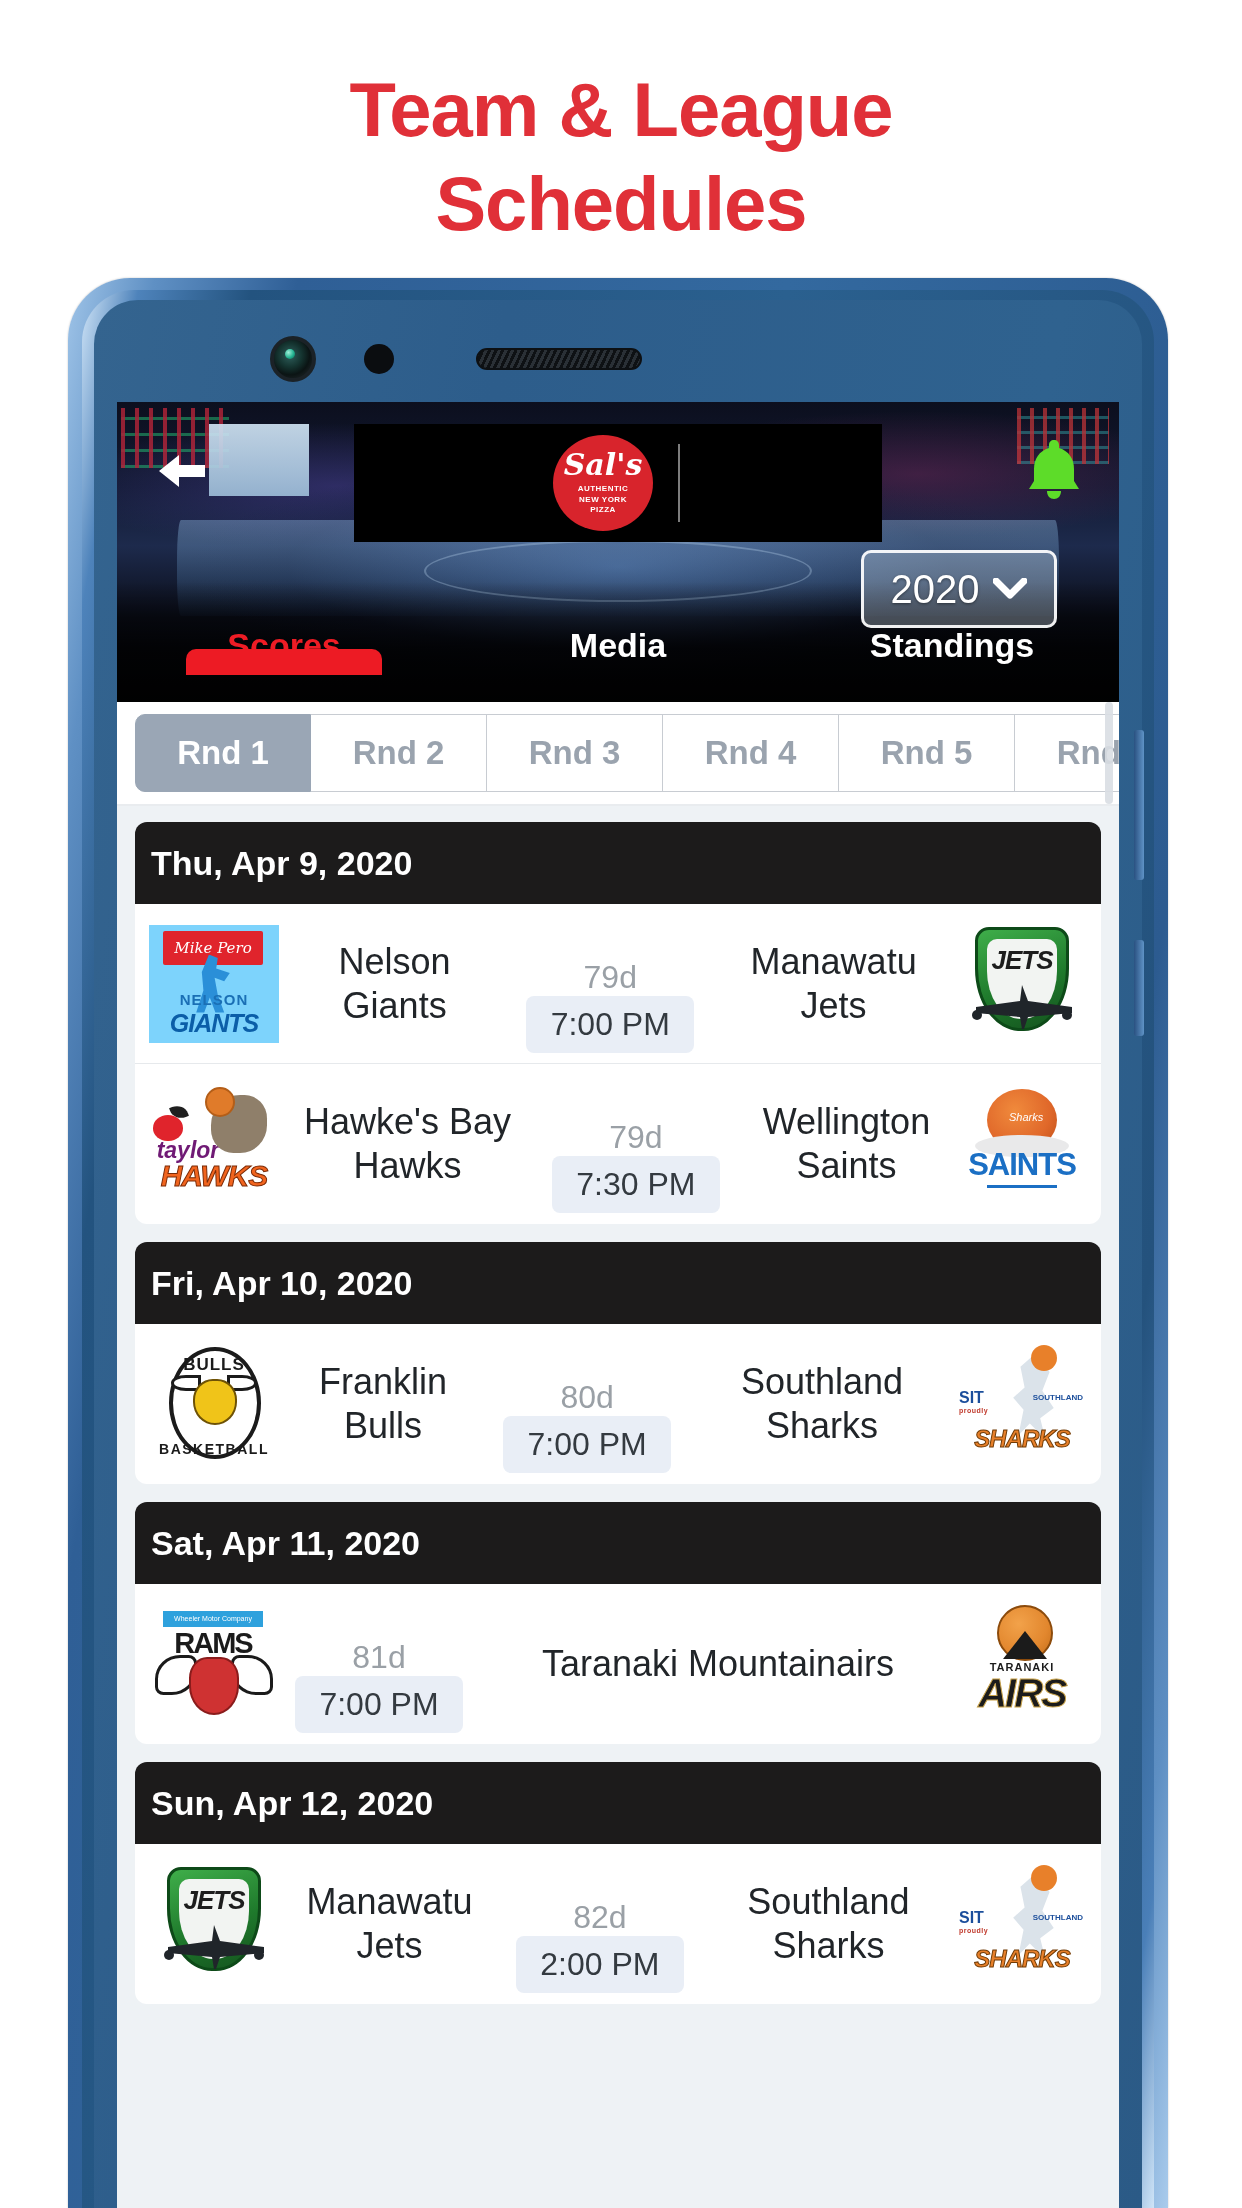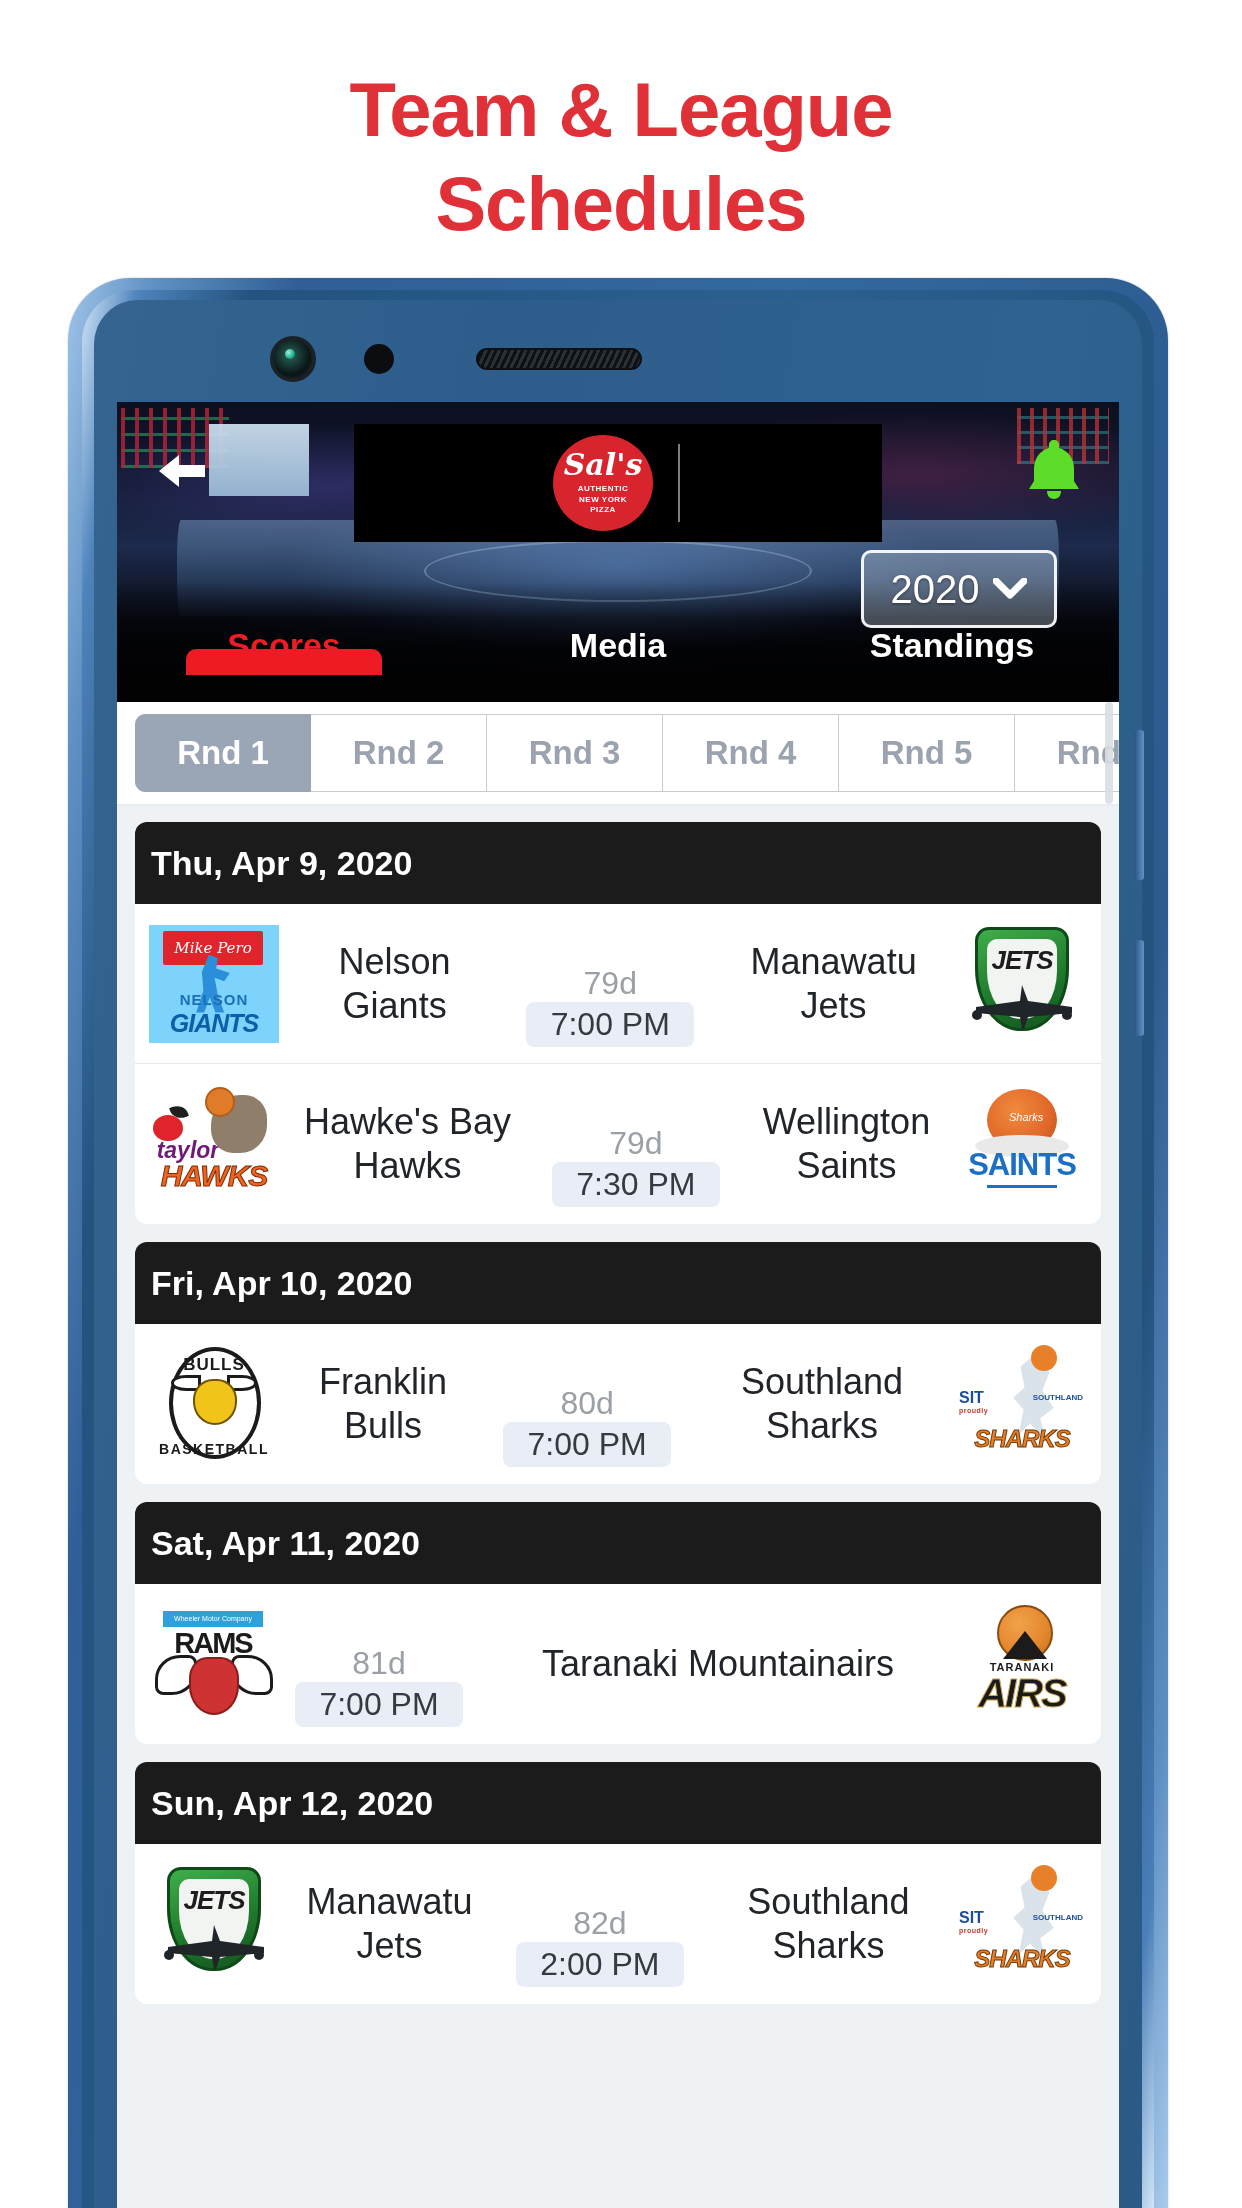--- a/index.html
+++ b/index.html
@@ -246,21 +246,21 @@
     flex:1 1 auto; text-align:center; font-size:36px; color:#212529;
     line-height:1.22; padding:0 6px; font-weight:normal;
   }
   .mid{
     flex:0 0 200px; position:relative; height:100%;
     display:flex; flex-direction:column; align-items:center; justify-content:center; margin-top:44px;
   }
   .days{ font-size:32px; color:#9aa0a6; }
   .time{
     background:#e9eef6; color:#343a40; font-size:32px;
-    padding:4px 22px; border-radius:8px; min-width:168px; text-align:center;
+    padding:10px 22px; border-radius:8px; min-width:168px; text-align:center;
   }
 
   
   .c-giants{ background:#7dd3fc; }
   .c-giants .box{ position:absolute; left:14px; top:6px; width:100px; height:34px; background:#e0242c; border-radius:2px;}
   .c-giants .box i{ position:absolute; inset:4px 8px; color:#fff; font-family:"DejaVu Serif",serif; font-style:italic; font-size:15px; line-height:26px; text-align:center; display:block;}
   .c-giants .fig{ position:absolute; left:44px; top:30px; width:40px; height:58px; background:#2a8fd8;
       clip-path: polygon(40% 0,62% 6%,58% 24%,92% 32%,78% 46%,54% 40%,62% 70%,78% 100%,56% 100%,42% 74%,28% 100%,8% 100%,26% 62%,22% 30%);}
   .c-giants .t1{ position:absolute; left:0; right:0; top:66px; text-align:center; font-size:15px; font-weight:bold; color:#1a6fb5; letter-spacing:1px;}
   .c-giants .t2{ position:absolute; left:0; right:0; top:84px; text-align:center; font-size:25px; font-weight:bold; font-style:italic; color:#0b5ea8; letter-spacing:-1px;}

